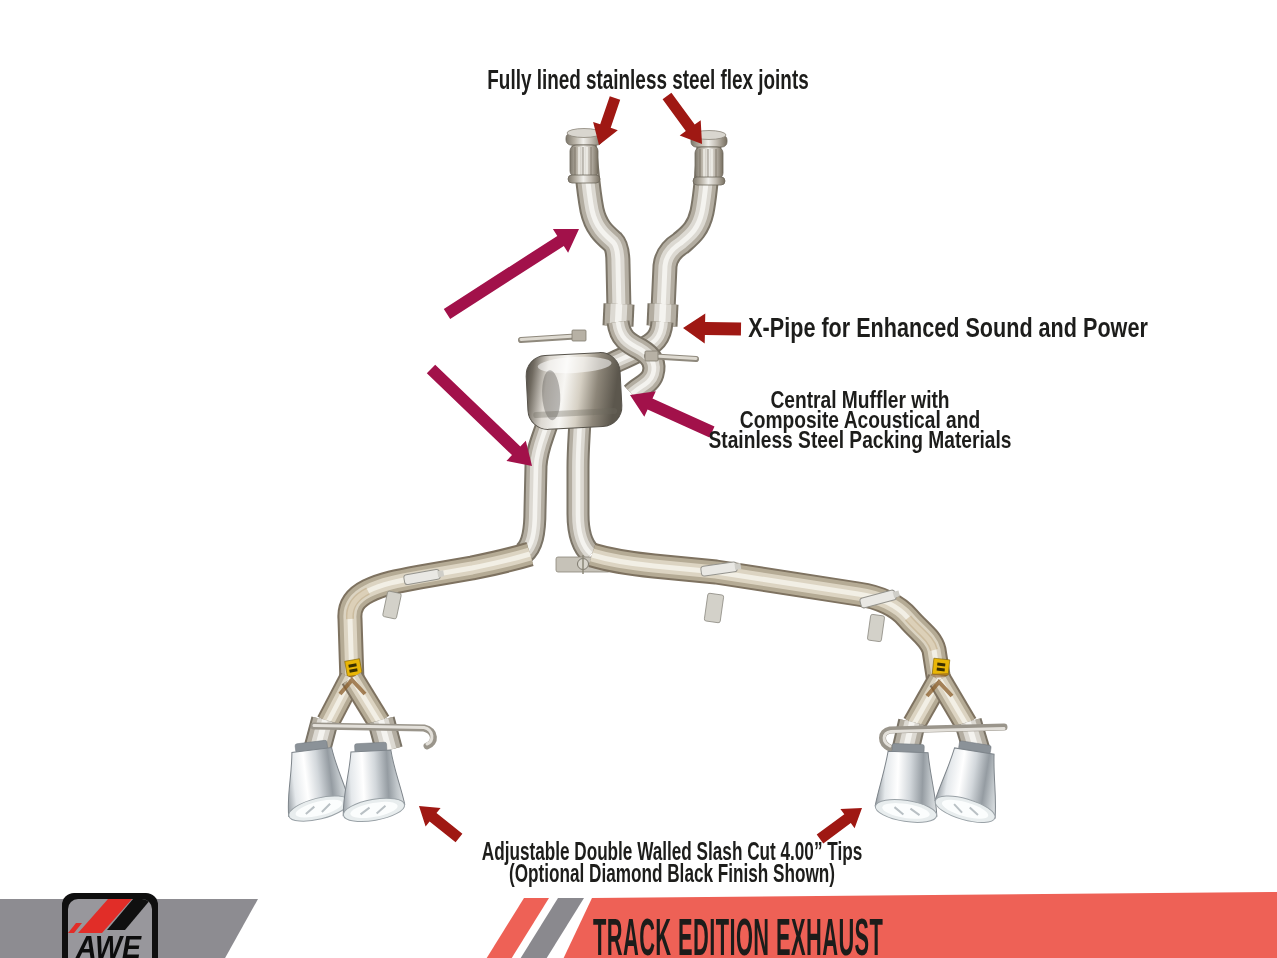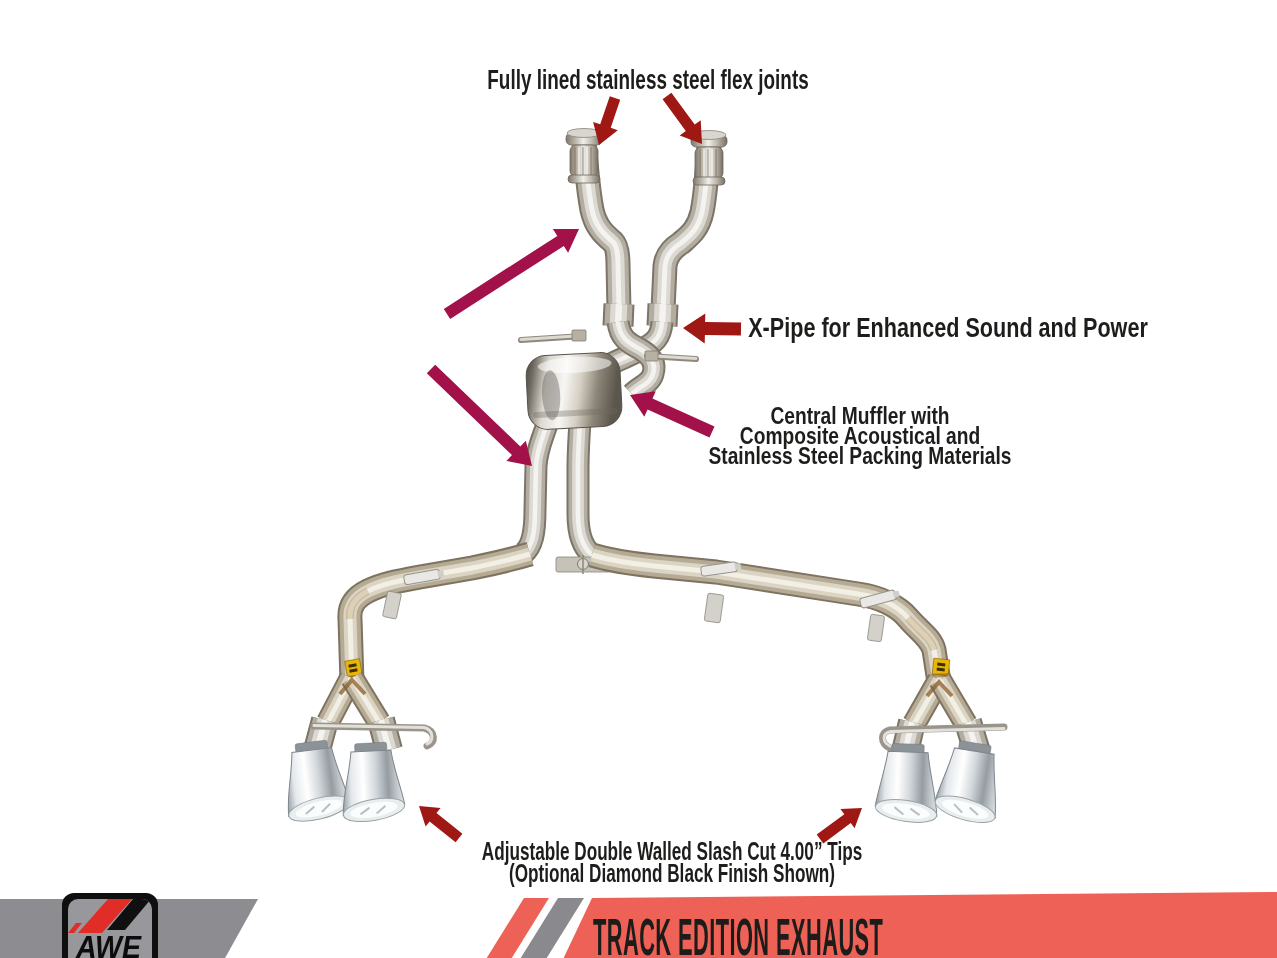--- a/index.html
+++ b/index.html
@@ -323,21 +323,21 @@
     </span>
   </div>
 
 
   <div class="lbl" style="left:948px;top:267px;font-size:27px;line-height:27px;text-align:right;">
     <span class="sc" style="transform:scaleX(0.80);">
       <span>X-Pipe for Enhanced Sound and Power</span>
     </span>
   </div>
 
-  <div class="lbl" style="left:860px;top:358px;font-size:24px;line-height:20px;">
+  <div class="lbl" style="left:860px;top:342px;font-size:24px;line-height:20px;">
     <span class="sc" style="transform:scaleX(0.80);">
       <span style="display:block;">Central Muffler with</span>
       <span style="display:block;">Composite Acoustical and</span>
       <span style="display:block;">Stainless Steel Packing Materials</span>
     </span>
   </div>
 
   <div class="lbl" style="left:672px;top:792px;font-size:26px;line-height:22px;">
     <span class="sc" style="transform:scaleX(0.66);">
       <span style="display:block;">Adjustable Double Walled Slash Cut 4.00” Tips</span>

